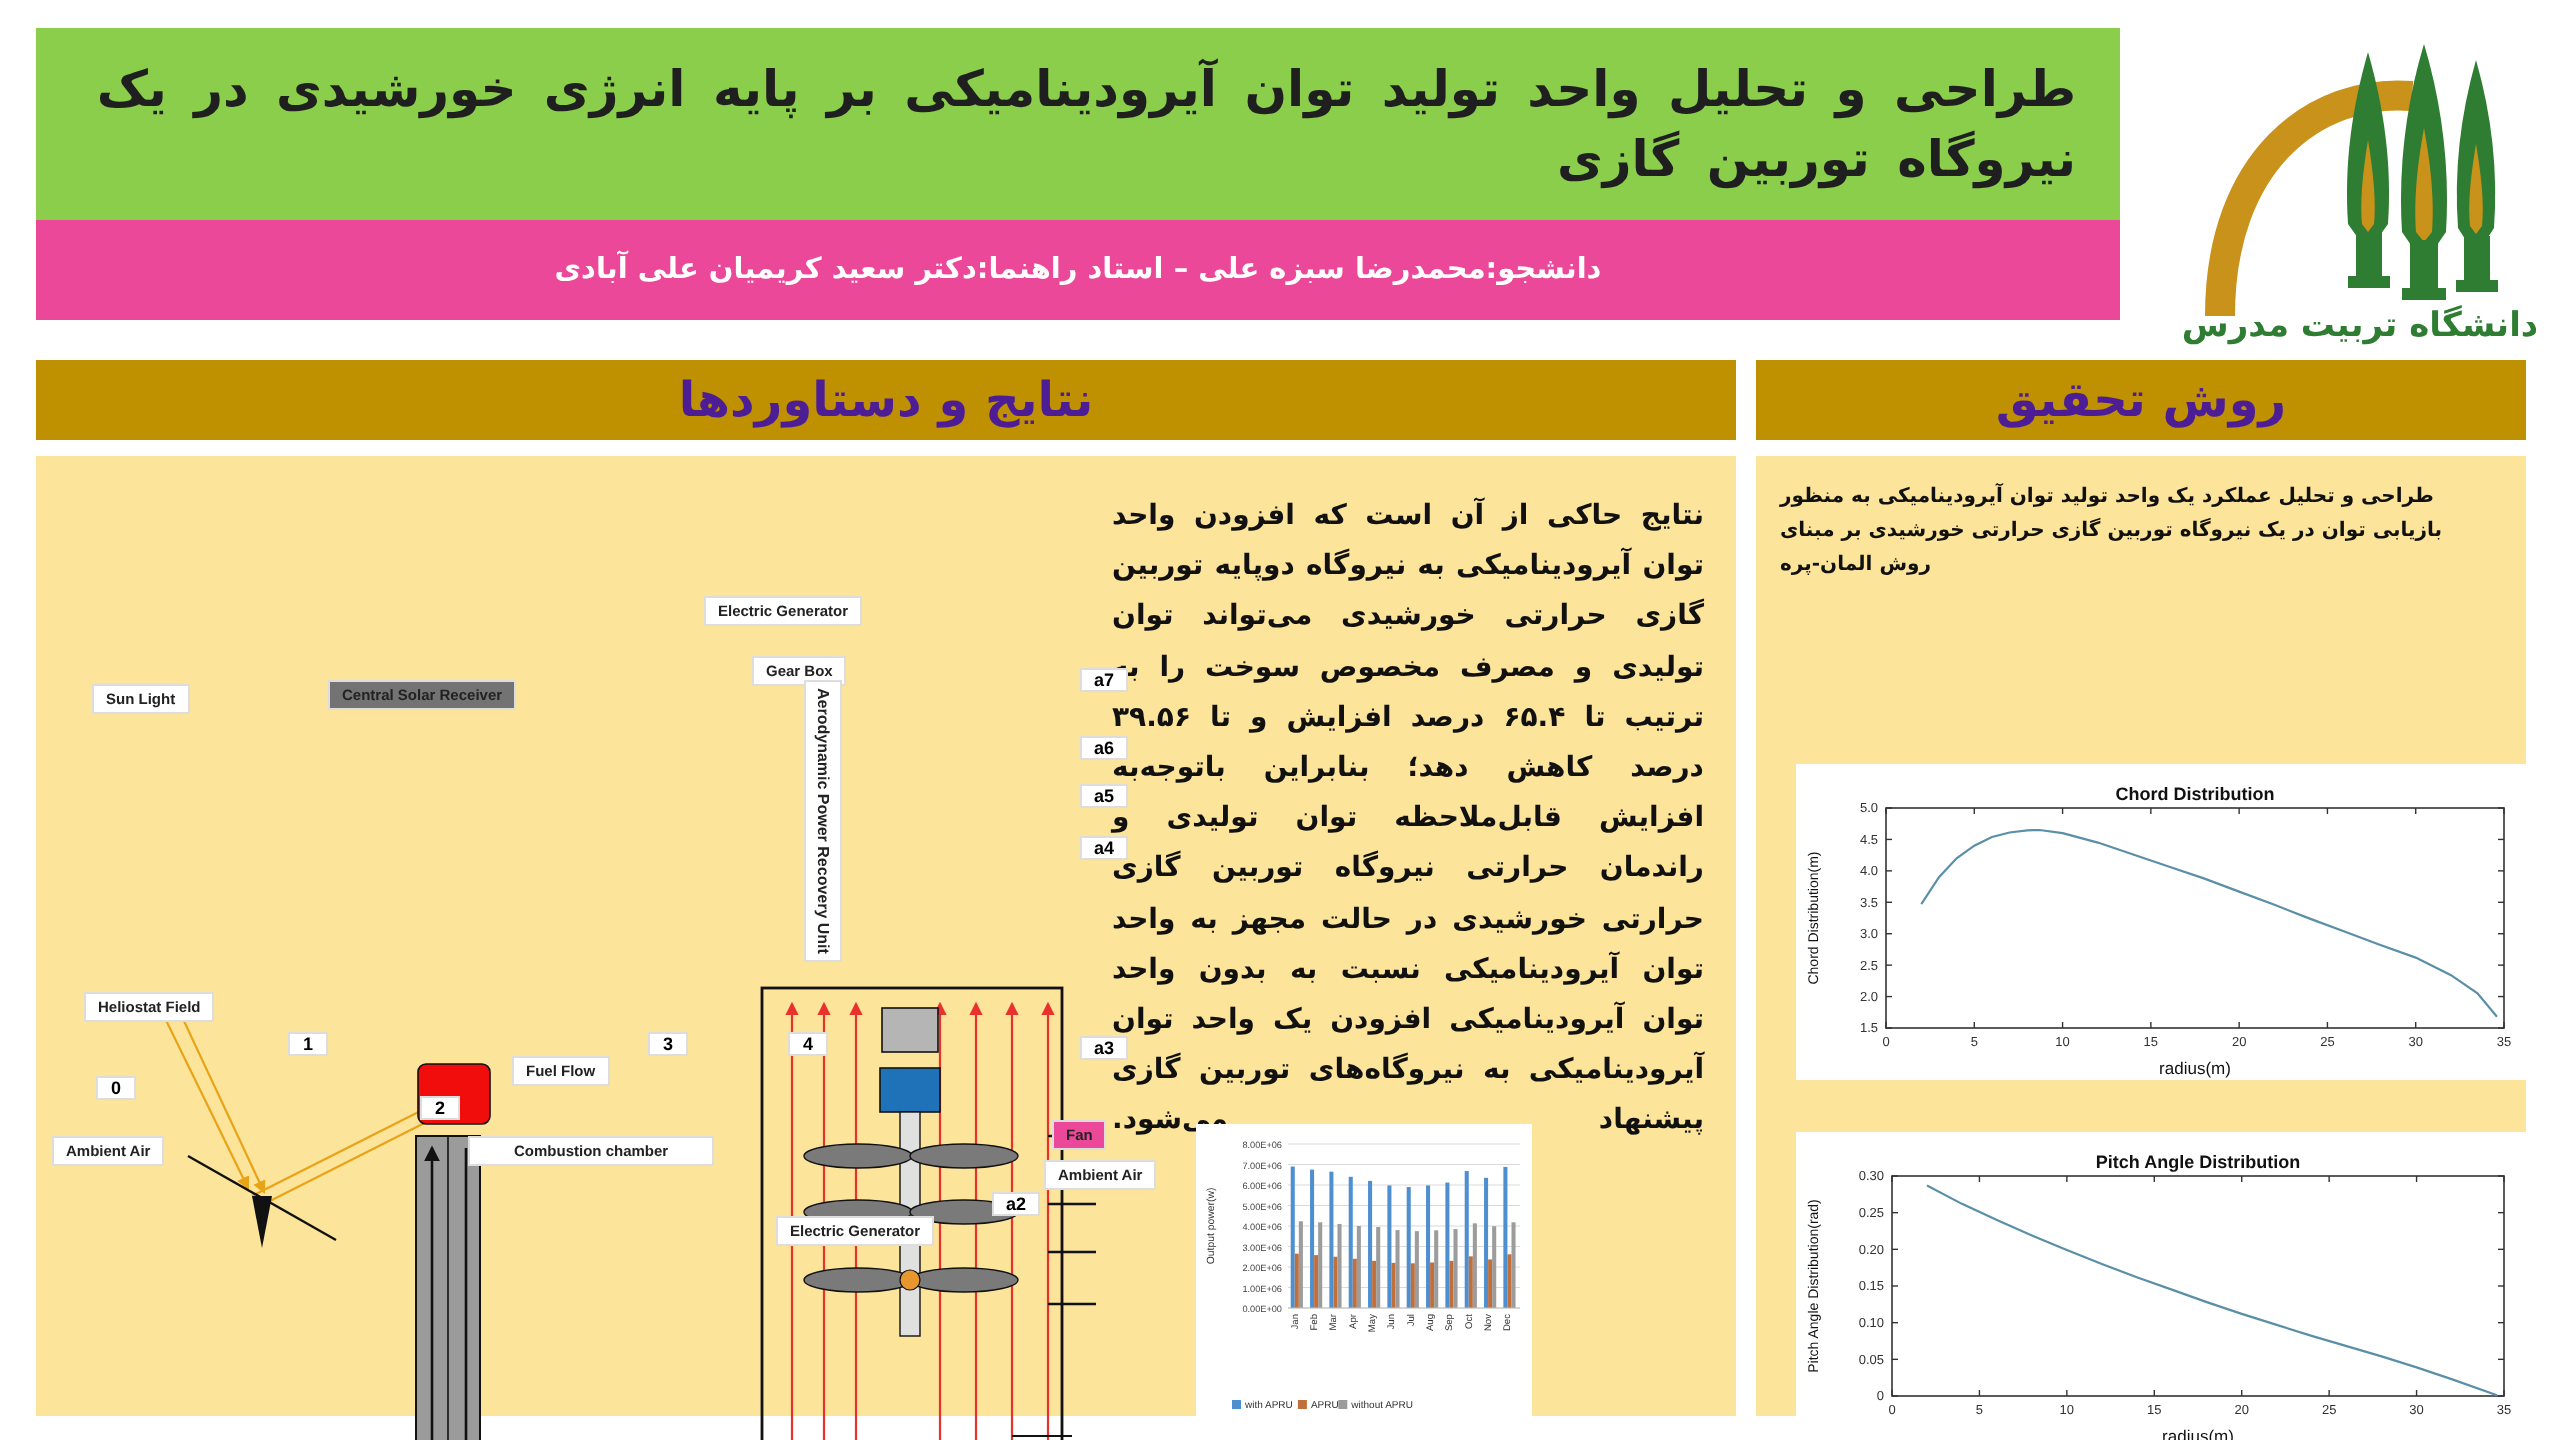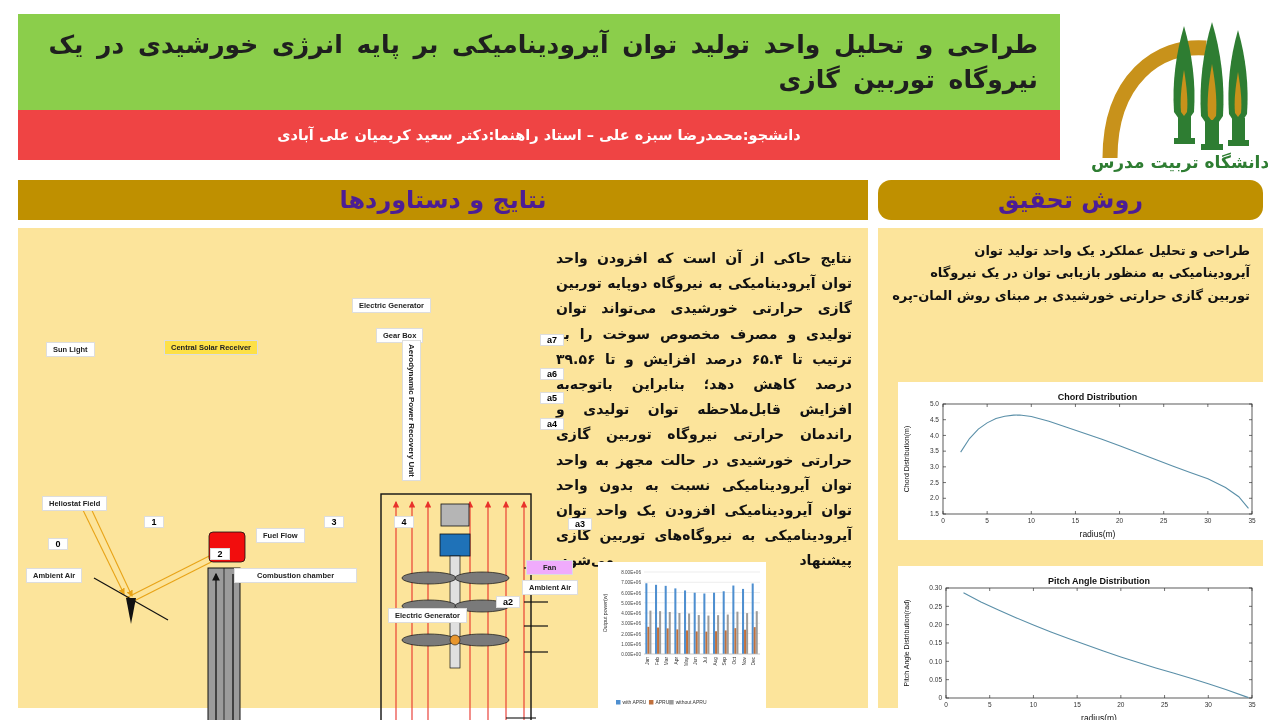--- a/index.html
+++ b/index.html
@@ -19,54 +19,54 @@
     padding: 4px 22px 4px 20px;
   }
   .title-text {
     direction: rtl; text-align: right;
     font-family: "DejaVu Sans", sans-serif;
     font-size: 25px; font-weight: 700; color: #1f1f1f;
     letter-spacing: 2.2px; line-height: 1.42; word-spacing: 5px;
   }
   .author-bar {
     position: absolute; left: 18px; top: 110px; width: 1042px; height: 50px;
-    background: #ef4444; display: flex; align-items: center; justify-content: center;
+    background: #ec4899; display: flex; align-items: center; justify-content: center;
   }
   .author-text {
     direction: rtl; font-family: "DejaVu Sans", sans-serif;
     font-size: 14.5px; font-weight: 700; color: #ffffff; letter-spacing: .2px;
   }
 
   
   .logo-wrap { position: absolute; left: 1088px; top: 8px; width: 180px; height: 165px; }
   .logo-wrap svg { display: block; }
 
   
   .sec-head {
     position: absolute; height: 40px; background: #BF9000;
     display: flex; align-items: center; justify-content: center;
   }
   .sec-head span {
     direction: rtl; font-family: "DejaVu Sans", sans-serif;
     font-size: 24px; font-weight: 700; color: #4c1d95; letter-spacing: 3px;
   }
   #head-results { left: 18px;  top: 180px; width: 850px; }
-  #head-method  { left: 878px; top: 180px; width: 385px; border-radius: 13px; }
+  #head-method  { left: 878px; top: 180px; width: 385px; }
 
   
   .panel { position: absolute; background: #FCE49B; }
   #panel-results { left: 18px;  top: 228px; width: 850px; height: 480px; }
   #panel-method  { left: 878px; top: 228px; width: 385px; height: 480px; }
 
   
   .method-text {
     position: absolute; left: 12px; top: 12px; width: 360px;
-    direction: rtl; text-align: right;
+    direction: rtl; text-align: left;
     font-family: "DejaVu Sans", sans-serif;
-    font-size: 13px; font-weight: 700; color: #111; line-height: 1.72;
+    font-size: 10px; font-weight: 700; color: #111; line-height: 1.72;
   }
   .chart-card { position: absolute; background: #ffffff; }
   #chart-chord { left: 898px; top: 382px; width: 368px; height: 158px; }
   #chart-pitch { left: 898px; top: 555px; width: 368px; height: 158px; margin-top: 11px; }
   .chart-card svg { display: block; width: 100%; height: 100%; }
 
   
   .results-text {
     position: absolute; left: 556px; top: 246px; width: 296px;
     direction: rtl; text-align: justify; text-align-last: justify;
@@ -241,39 +241,39 @@
           <line x1="488" y1="146" x2="512" y2="146"></line>
           <line x1="488" y1="170" x2="512" y2="170"></line>
           <line x1="488" y1="196" x2="512" y2="196"></line>
           <line x1="470" y1="268" x2="500" y2="268"></line>
           <line x1="500" y1="300" x2="500" y2="352"></line>
         </g>
       </svg>
     </div>
 
     <div style="position:absolute;left:28px;top:114px;background:#fff;border:1px solid #ddd;padding:2px 6px;font-size:7.5px;font-weight:700;color:#222;">Sun Light</div>
-    <div style="position:absolute;left:146px;top:112px;background:#fde047;border:1px solid #ddd;padding:2px 6px;font-size:7.5px;font-weight:700;color:#222;">Central Solar Receiver</div>
+    <div style="position:absolute;left:146px;top:112px;background:#737373;border:1px solid #ddd;padding:2px 6px;font-size:7.5px;font-weight:700;color:#222;">Central Solar Receiver</div>
     <div style="position:absolute;left:24px;top:268px;background:#fff;border:1px solid #ddd;padding:2px 6px;font-size:7.5px;font-weight:700;color:#222;">Heliostat Field</div>
     <div style="position:absolute;left:8px;top:340px;background:#fff;border:1px solid #ddd;padding:2px 6px;font-size:7.5px;font-weight:700;color:#222;">Ambient Air</div>
     <div style="position:absolute;left:238px;top:300px;background:#fff;border:1px solid #ddd;padding:2px 6px;font-size:7.5px;font-weight:700;color:#222;">Fuel Flow</div>
     <div style="position:absolute;left:216px;top:340px;background:#fff;border:1px solid #ddd;padding:2px 22px;font-size:7.5px;font-weight:700;color:#222;">Combustion chamber</div>
     <div style="position:absolute;left:370px;top:380px;background:#fff;border:1px solid #ddd;padding:2px 6px;font-size:7.5px;font-weight:700;color:#222;">Electric Generator</div>
     <div style="position:absolute;left:334px;top:70px;background:#fff;border:1px solid #ddd;padding:2px 6px;font-size:7.5px;font-weight:700;color:#222;">Electric Generator</div>
     <div style="position:absolute;left:358px;top:100px;background:#fff;border:1px solid #ddd;padding:2px 6px;font-size:7.5px;font-weight:700;color:#222;">Gear Box</div>
     <div style="position:absolute;left:384px;top:112px;background:#fff;border:1px solid #ddd;padding:3px 4px;font-size:8px;font-weight:700;color:#222;writing-mode:vertical-rl;">Aerodynamic Power Recovery Unit</div>
-    <div style="position:absolute;left:508px;top:332px;background:#f0abfc;border:1px solid #ddd;padding:2px 16px;font-size:7.5px;font-weight:700;color:#222;">Fan</div>
+    <div style="position:absolute;left:508px;top:332px;background:#ec4899;border:1px solid #ddd;padding:2px 6px;font-size:7.5px;font-weight:700;color:#222;">Fan</div>
     <div style="position:absolute;left:504px;top:352px;background:#fff;border:1px solid #ddd;padding:2px 6px;font-size:7.5px;font-weight:700;color:#222;">Ambient Air</div>
 
     <div style="position:absolute;left:126px;top:288px;background:#fff;border:1px solid #ddd;width:20px;text-align:center;font-size:9px;font-weight:700;">1</div>
     <div style="position:absolute;left:192px;top:320px;background:#fff;border:1px solid #ddd;width:20px;text-align:center;font-size:9px;font-weight:700;">2</div>
     <div style="position:absolute;left:306px;top:288px;background:#fff;border:1px solid #ddd;width:20px;text-align:center;font-size:9px;font-weight:700;">3</div>
     <div style="position:absolute;left:376px;top:288px;background:#fff;border:1px solid #ddd;width:20px;text-align:center;font-size:9px;font-weight:700;">4</div>
     <div style="position:absolute;left:30px;top:310px;background:#fff;border:1px solid #ddd;width:20px;text-align:center;font-size:9px;font-weight:700;">0</div>
     <div style="position:absolute;left:478px;top:368px;background:#fff;border:1px solid #ddd;width:24px;text-align:center;font-size:9px;font-weight:700;">a2</div>
-    <div style="position:absolute;left:522px;top:290px;background:#fff;border:1px solid #ddd;width:24px;text-align:center;font-size:9px;font-weight:700;margin-left:28px;">a3</div>
+    <div style="position:absolute;left:522px;top:290px;background:#fff;border:1px solid #ddd;width:24px;text-align:center;font-size:9px;font-weight:700;">a3</div>
     <div style="position:absolute;left:522px;top:190px;background:#fff;border:1px solid #ddd;width:24px;text-align:center;font-size:9px;font-weight:700;">a4</div>
     <div style="position:absolute;left:522px;top:164px;background:#fff;border:1px solid #ddd;width:24px;text-align:center;font-size:9px;font-weight:700;">a5</div>
     <div style="position:absolute;left:522px;top:140px;background:#fff;border:1px solid #ddd;width:24px;text-align:center;font-size:9px;font-weight:700;">a6</div>
     <div style="position:absolute;left:522px;top:106px;background:#fff;border:1px solid #ddd;width:24px;text-align:center;font-size:9px;font-weight:700;">a7</div>
   </div>
 
   <div class="panel" id="panel-method">
     <div class="method-text">طراحی و تحلیل عملکرد یک واحد تولید توان آیرودینامیکی به منظور بازیابی توان در یک نیروگاه توربین گازی حرارتی خورشیدی بر مبنای روش المان-پره</div>
   </div>
 

